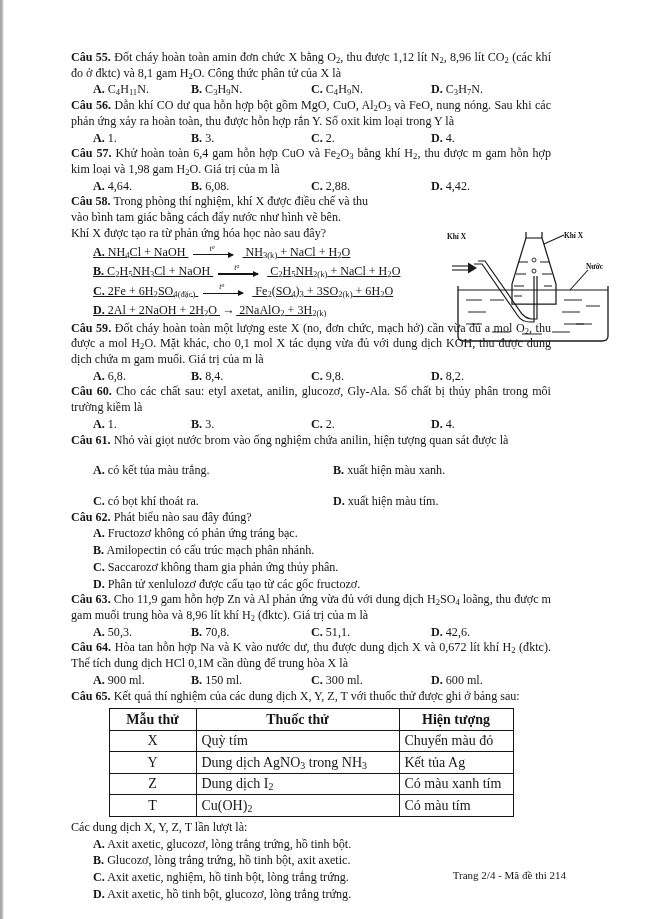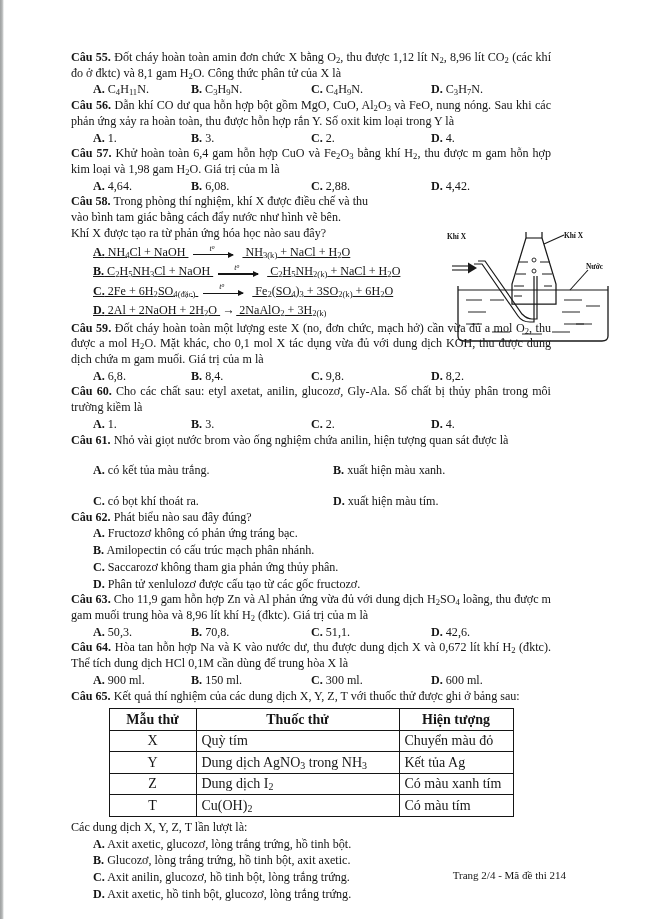--- a/index.html
+++ b/index.html
@@ -356,21 +356,21 @@
             <td class="c-phenom">Có màu tím</td>
           </tr>
         </tbody>
       </table>
     </div>
 
     <p class="q">Các dung dịch X, Y, Z, T lần lượt là:</p>
     <div class="opt-stack">
       <div class="op"><span class="b">A.</span> <span>Axit axetic, glucozơ, lòng trắng trứng, hồ tinh bột.</span></div>
       <div class="op"><span class="b">B.</span> <span>Glucozơ, lòng trắng trứng, hồ tinh bột, axit axetic.</span></div>
-      <div class="op"><span class="b">C.</span> <span>Axit anilin, glucozơ, hồ tinh bột, lòng trắng trứng.</span></div>
+      <div class="op"><span class="b">C.</span> <span>Axit axetic, nghiệm, hồ tinh bột, lòng trắng trứng.</span></div>
       <div class="op"><span class="b">D.</span> <span>Axit axetic, hồ tinh bột, glucozơ, lòng trắng trứng.</span></div>
     </div>
   </div>
 
 </div>
 
 <div class="figure">
   <svg width="196" height="118" viewBox="0 0 196 118" xmlns="http://www.w3.org/2000/svg">
     <g stroke="#1a1a1a" fill="none" stroke-width="1.1">
 

